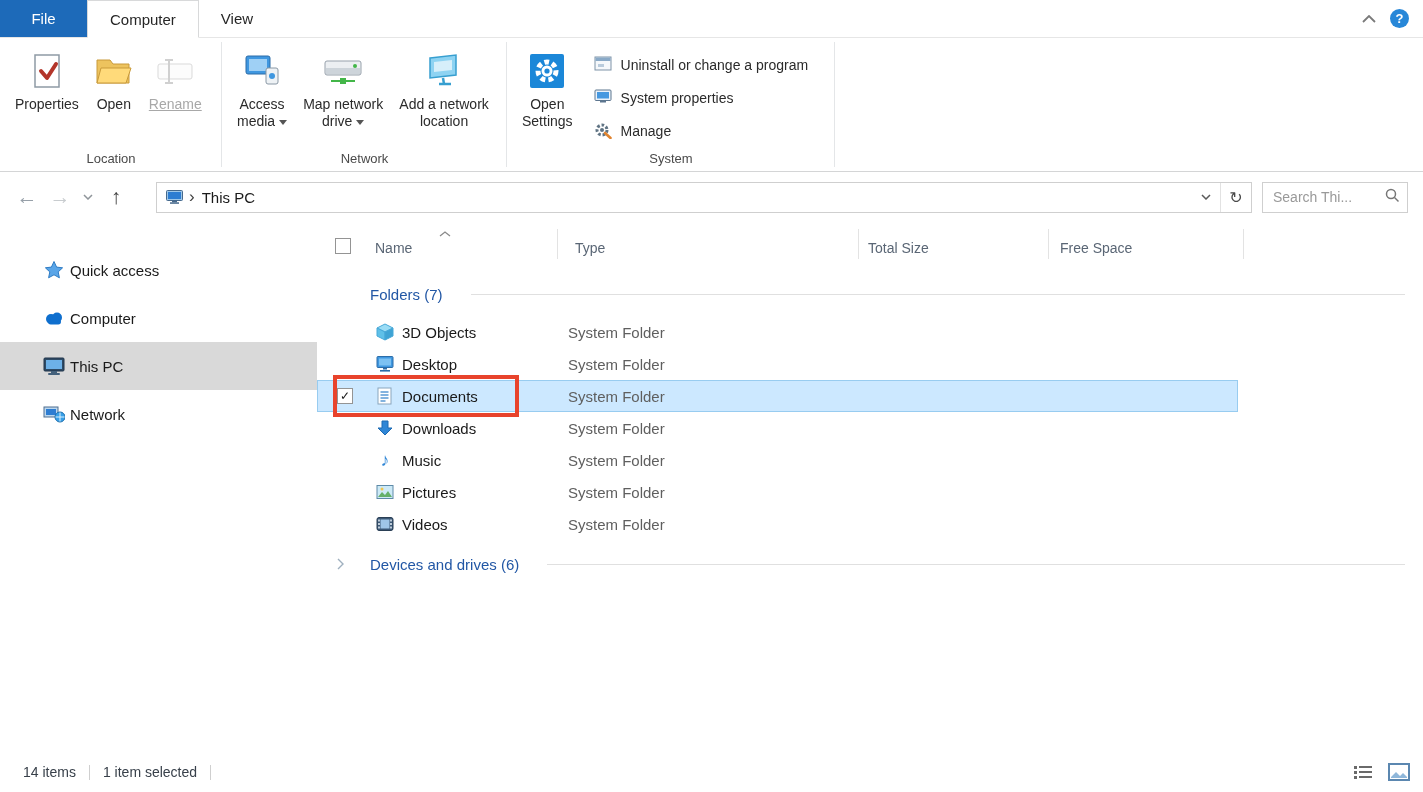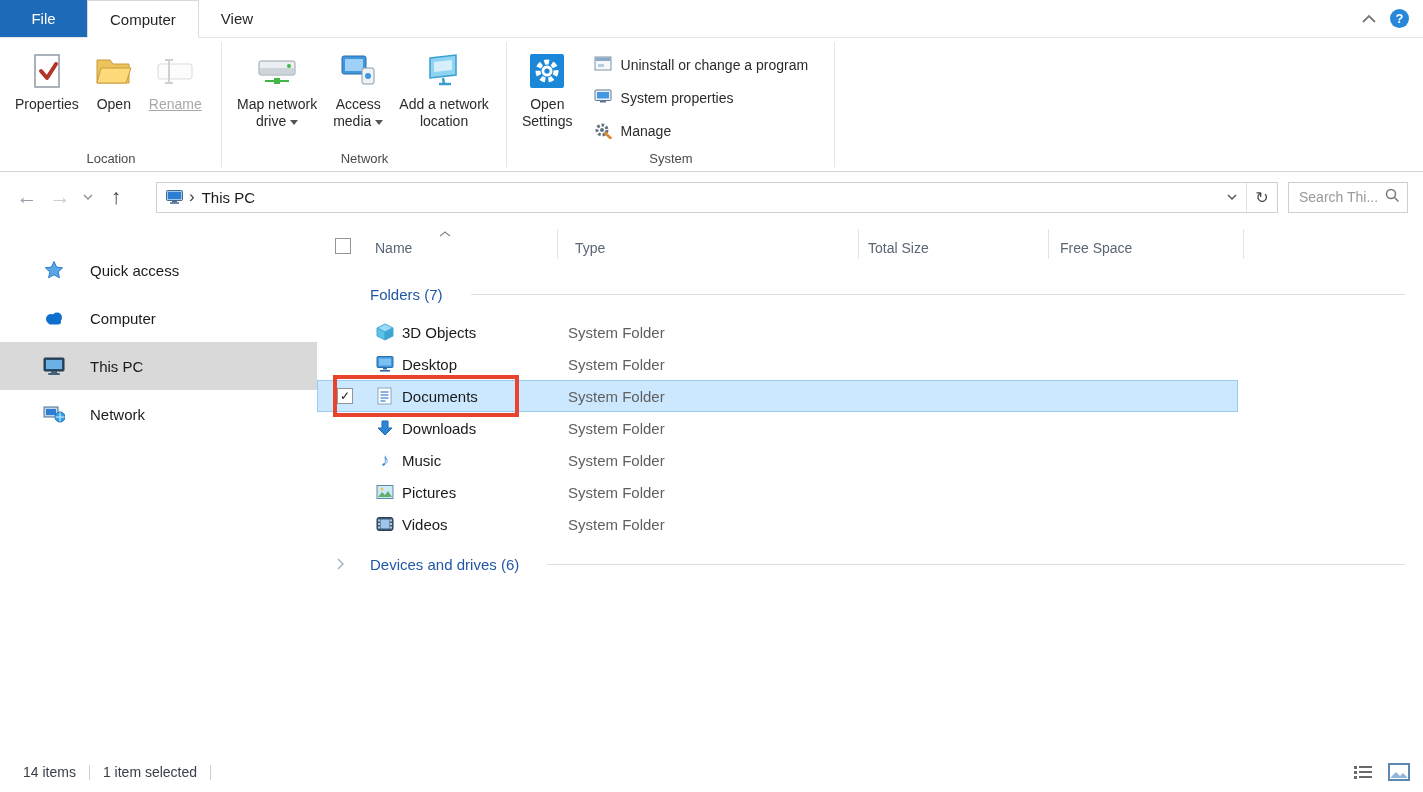--- a/index.html
+++ b/index.html
@@ -42,27 +42,27 @@
   .nav-back{color:#97a0a9;} .nav-forward{color:#c8cccf;} .nav-up{color:#3f3f3f;}
   .nav-hist{width:16px;}
   .addressbox{flex:1; height:31px; border:1px solid #cfcfcf; display:flex; align-items:center; background:#fff;}
   .addr-pc-icon{margin:0 6px 0 9px; display:flex;}
   .addr-chevron{color:#3f3f3f; font-size:17px; margin-right:7px;}
   .addr-path{font-size:15px; color:#1a1a1a;}
   .addr-spacer{flex:1;}
   .addr-dd{width:28px; height:100%; display:flex; align-items:center; justify-content:center;}
   .addr-sep{width:1px; height:100%; background:#e2e2e2;}
   .addr-refresh{width:30px; height:100%; display:flex; align-items:center; justify-content:center; font-size:16px; color:#4a4a4a;}
-  .searchbox{width:120px; height:31px; border:1px solid #cfcfcf; margin:0 15px 0 10px; display:flex; align-items:center; padding:0 7px 0 10px; background:#fff;}
+  .searchbox{width:146px; height:31px; border:1px solid #cfcfcf; margin:0 15px 0 10px; display:flex; align-items:center; padding:0 7px 0 10px; background:#fff;}
   .searchbox input{flex:1; min-width:0; border:0; outline:0; font-size:14px; color:#555; background:transparent; font-family:inherit;}
   .searchbox input::placeholder{color:#999;}
 
   
   .sidebar{position:absolute; top:222px; left:0; width:317px; bottom:40px; background:#fff; padding-top:24px;}
-  .sideitem{height:48px; display:flex; align-items:center; gap:24px; padding-left:42px; font-size:15px; color:#1a1a1a;}
+  .sideitem{height:48px; display:flex; align-items:center; gap:4px; padding-left:42px; font-size:15px; color:#1a1a1a;}
   .sideitem.selected{background:var(--sidebar-selection-bg);}
   .sideicon{width:24px; display:flex; justify-content:center;}
 
   
   .filearea{position:absolute; top:222px; left:317px; right:0; bottom:40px; background:#fff;}
   .cols{position:relative; height:44px; font-size:14px; color:#5a6675;}
   .hcell{position:absolute; top:26px; transform:translateY(-50%); white-space:nowrap;}
   .hname{left:58px;} .htype{left:258px;} .hsize{left:551px;} .hfree{left:743px;}
   .hsep{position:absolute; top:7px; height:30px; width:1px; background:#e3e3e3;}
   .hsep1{left:240px;} .hsep2{left:541px;} .hsep3{left:731px;} .hsep4{left:926px;}
@@ -153,42 +153,42 @@
           <span>Rename</span>
         </div>
       </div>
       <div class="rgroup-label">Location</div>
     </div>
 
     <div class="rgroup g-network">
       <div class="rbtns">
         <div class="bigbtn">
           <span class="bicon">
+            <svg width="36" height="34">
+                <rect x="2" y="2" width="24" height="18" rx="2" fill="#3f97e0" stroke="#2c6da8"></rect>
+                <rect x="5" y="5" width="18" height="12" fill="#9fd0f5"></rect>
+                <rect x="22" y="14" width="12" height="16" rx="2" fill="#eef2f5" stroke="#8a98a5"></rect>
+                <circle cx="28" cy="22" r="3" fill="#3f97e0"></circle>
+              </svg>
+          </span>
+          <span>Access</span>
+          <span><span>media</span><span class="caret-down"></span></span>
+        </div>
+        <div class="bigbtn">
+          <span class="bicon">
             <svg width="38" height="32">
                 <rect x="1" y="6" width="36" height="14" rx="2" fill="#eceff2" stroke="#97a1ab"></rect>
                 <rect x="2" y="13" width="34" height="6" fill="#cdd4da"></rect>
                 <circle cx="31" cy="11" r="2" fill="#43b649"></circle>
                 <path d="M7 26 h9 M22 26 h9" stroke="#43b649" stroke-width="2"></path>
                 <rect x="16" y="23" width="6" height="6" fill="#43b649"></rect>
               </svg>
           </span>
           <span>Map network</span>
           <span><span>drive</span><span class="caret-down"></span></span>
-        </div>
-        <div class="bigbtn">
-          <span class="bicon">
-            <svg width="36" height="34">
-                <rect x="2" y="2" width="24" height="18" rx="2" fill="#3f97e0" stroke="#2c6da8"></rect>
-                <rect x="5" y="5" width="18" height="12" fill="#9fd0f5"></rect>
-                <rect x="22" y="14" width="12" height="16" rx="2" fill="#eef2f5" stroke="#8a98a5"></rect>
-                <circle cx="28" cy="22" r="3" fill="#3f97e0"></circle>
-              </svg>
-          </span>
-          <span>Access</span>
-          <span><span>media</span><span class="caret-down"></span></span>
         </div>
         <div class="bigbtn">
           <span class="bicon">
             <svg width="38" height="34">
                 <path d="M5 4 l26 -3 v20 l-26 3 z" fill="#8ed3f2" stroke="#379fd0" stroke-width="1.5"></path>
                 <path d="M9 8 l18 -2 v10 l-18 2 z" fill="#d6effa"></path>
                 <path d="M14 30 h12" stroke="#379fd0" stroke-width="2.5"></path>
                 <path d="M18 24 l1 6" stroke="#379fd0" stroke-width="2.5"></path>
               </svg>
           </span>

